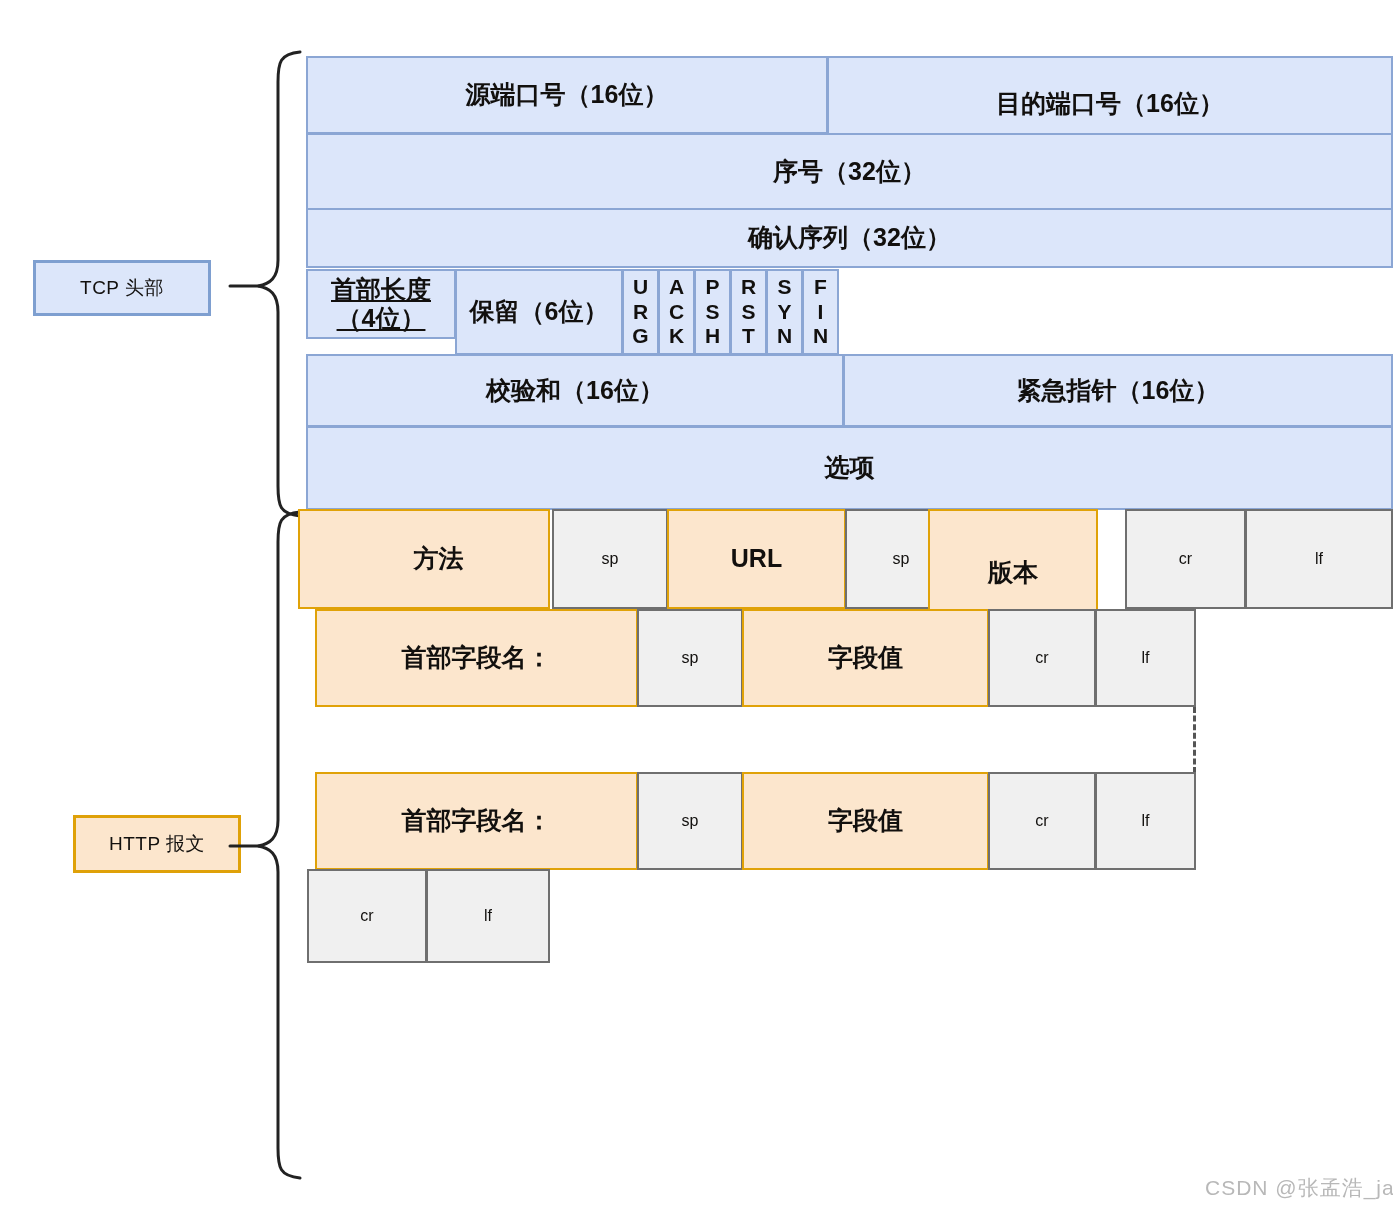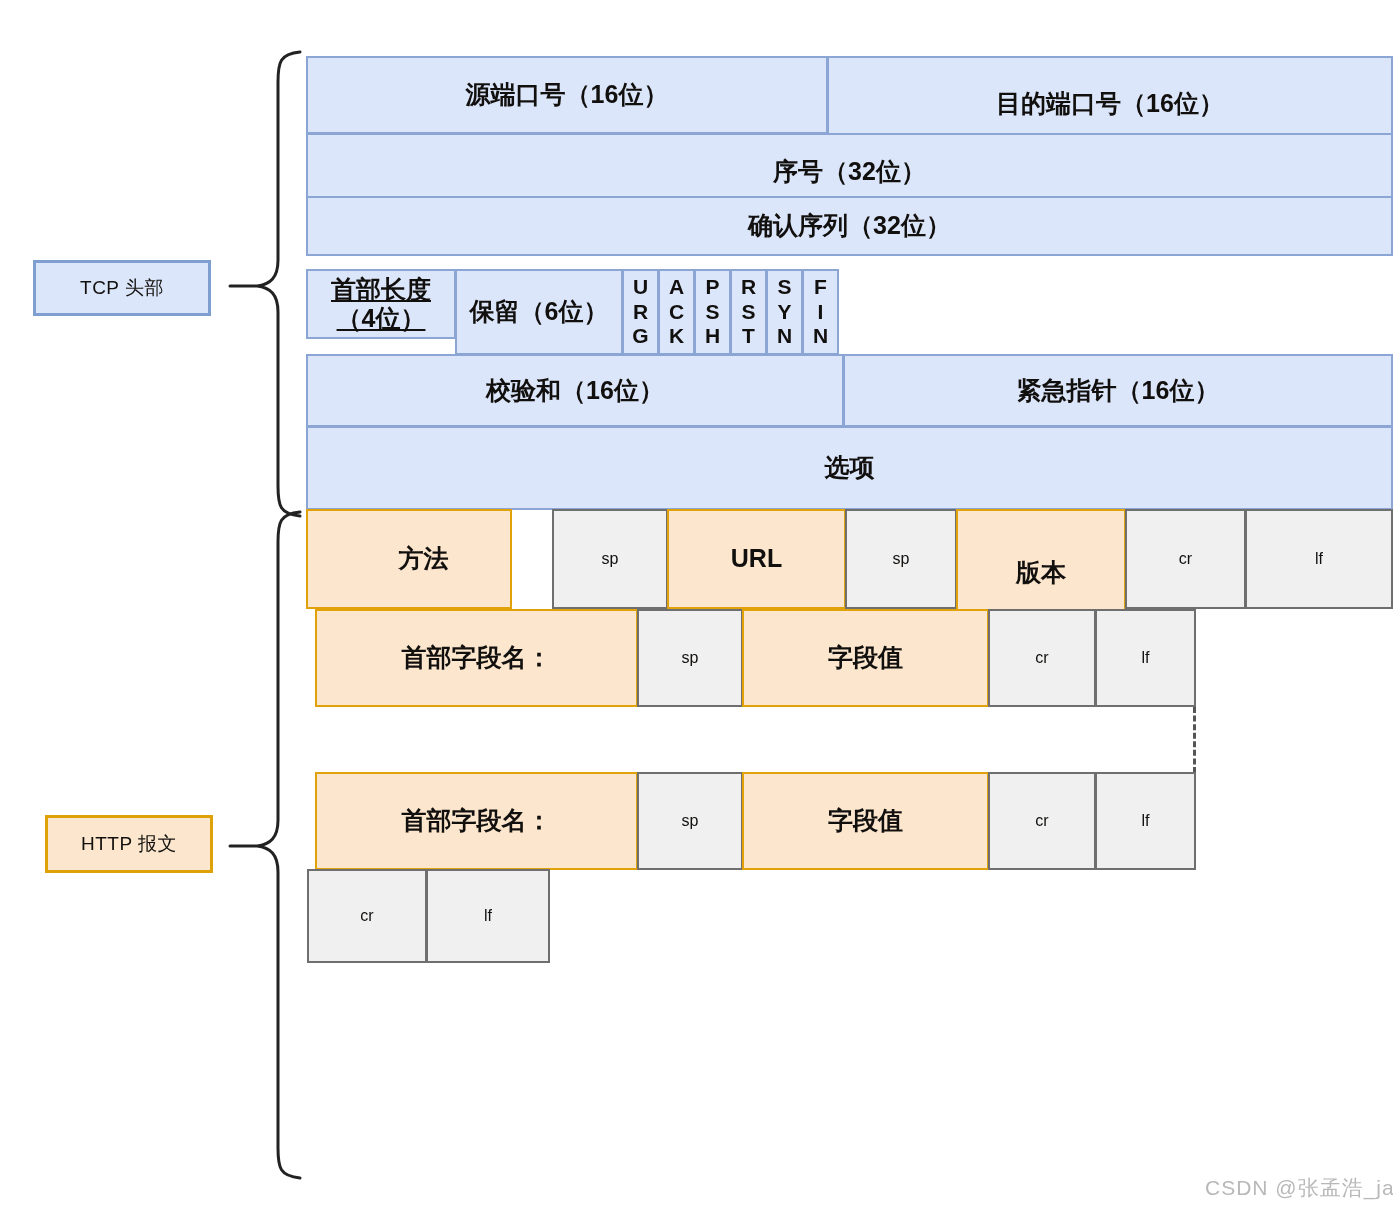--- a/index.html
+++ b/index.html
@@ -52,20 +52,21 @@
     font-size: 19px; letter-spacing: .5px;
     color: #12100e;
   }
   .legend-tcp {
     background: #dce6fa;
     border: 3px solid #7e9fd0;
   }
   .legend-http {
     background: #fce6cd;
     border: 3px solid #dfa108;
+    margin-left: 28px;
   }
 
   
   .brace { position: absolute; }
 
   
   .dashed-v {
     position: absolute;
     border-left: 3px dashed #555;
   }
@@ -106,21 +107,21 @@
     <span>源端口号（16位）</span>
   </div>
   <div class="cell tcp-cell" style="left:827px; top:56px; width:566px; height:96px;">
     <span>目的端口号（16位）</span>
   </div>
 
   <div class="cell tcp-cell" style="left:306px; top:133px; width:1087px; height:78px;">
     <span>序号（32位）</span>
   </div>
 
-  <div class="cell tcp-cell" style="left:306px; top:196px; width:1087px; height:60px;">
+  <div class="cell tcp-cell" style="left:306px; top:208px; width:1087px; height:60px;">
     <span>确认序列（32位）</span>
   </div>
 
   <div class="cell tcp-cell" style="left:306px; top:269px; width:150px; height:70px;text-decoration:underline;">
     <span>首部长度
 （4位）</span>
   </div>
   <div class="cell tcp-cell" style="left:455px; top:269px; width:168px; height:86px;">
     <span>保留（6位）</span>
   </div>
@@ -149,33 +150,33 @@
     <span>校验和（16位）</span>
   </div>
   <div class="cell tcp-cell" style="left:843px; top:354px; width:550px; height:73px;">
     <span>紧急指针（16位）</span>
   </div>
 
   <div class="cell tcp-cell" style="left:306px; top:426px; width:1087px; height:84px;">
     <span>选项</span>
   </div>
 
-  <div class="cell http-orange" style="left:306px; top:509px; width:206px; height:100px;padding-left:29px;">
+  <div class="cell http-orange" style="left:298px; top:509px; width:252px; height:100px;padding-left:29px;">
     <span>方法</span>
   </div>
   <div class="cell http-grey" style="left:552px; top:509px; width:116px; height:100px;">
     <span>sp</span>
   </div>
   <div class="cell http-orange" style="left:667px; top:509px; width:179px; height:100px;">
     <span>URL</span>
   </div>
   <div class="cell http-grey" style="left:845px; top:509px; width:112px; height:100px;">
     <span>sp</span>
   </div>
-  <div class="cell http-orange" style="left:956px; top:509px; width:170px; height:128px;align-items:center;">
+  <div class="cell http-orange" style="left:928px; top:509px; width:170px; height:128px;align-items:center;">
     <span>版本</span>
   </div>
   <div class="cell http-grey" style="left:1125px; top:509px; width:121px; height:100px;">
     <span>cr</span>
   </div>
   <div class="cell http-grey" style="left:1245px; top:509px; width:148px; height:100px;">
     <span>lf</span>
   </div>
 
   <div class="cell http-orange" style="left:315px; top:609px; width:323px; height:98px;">

